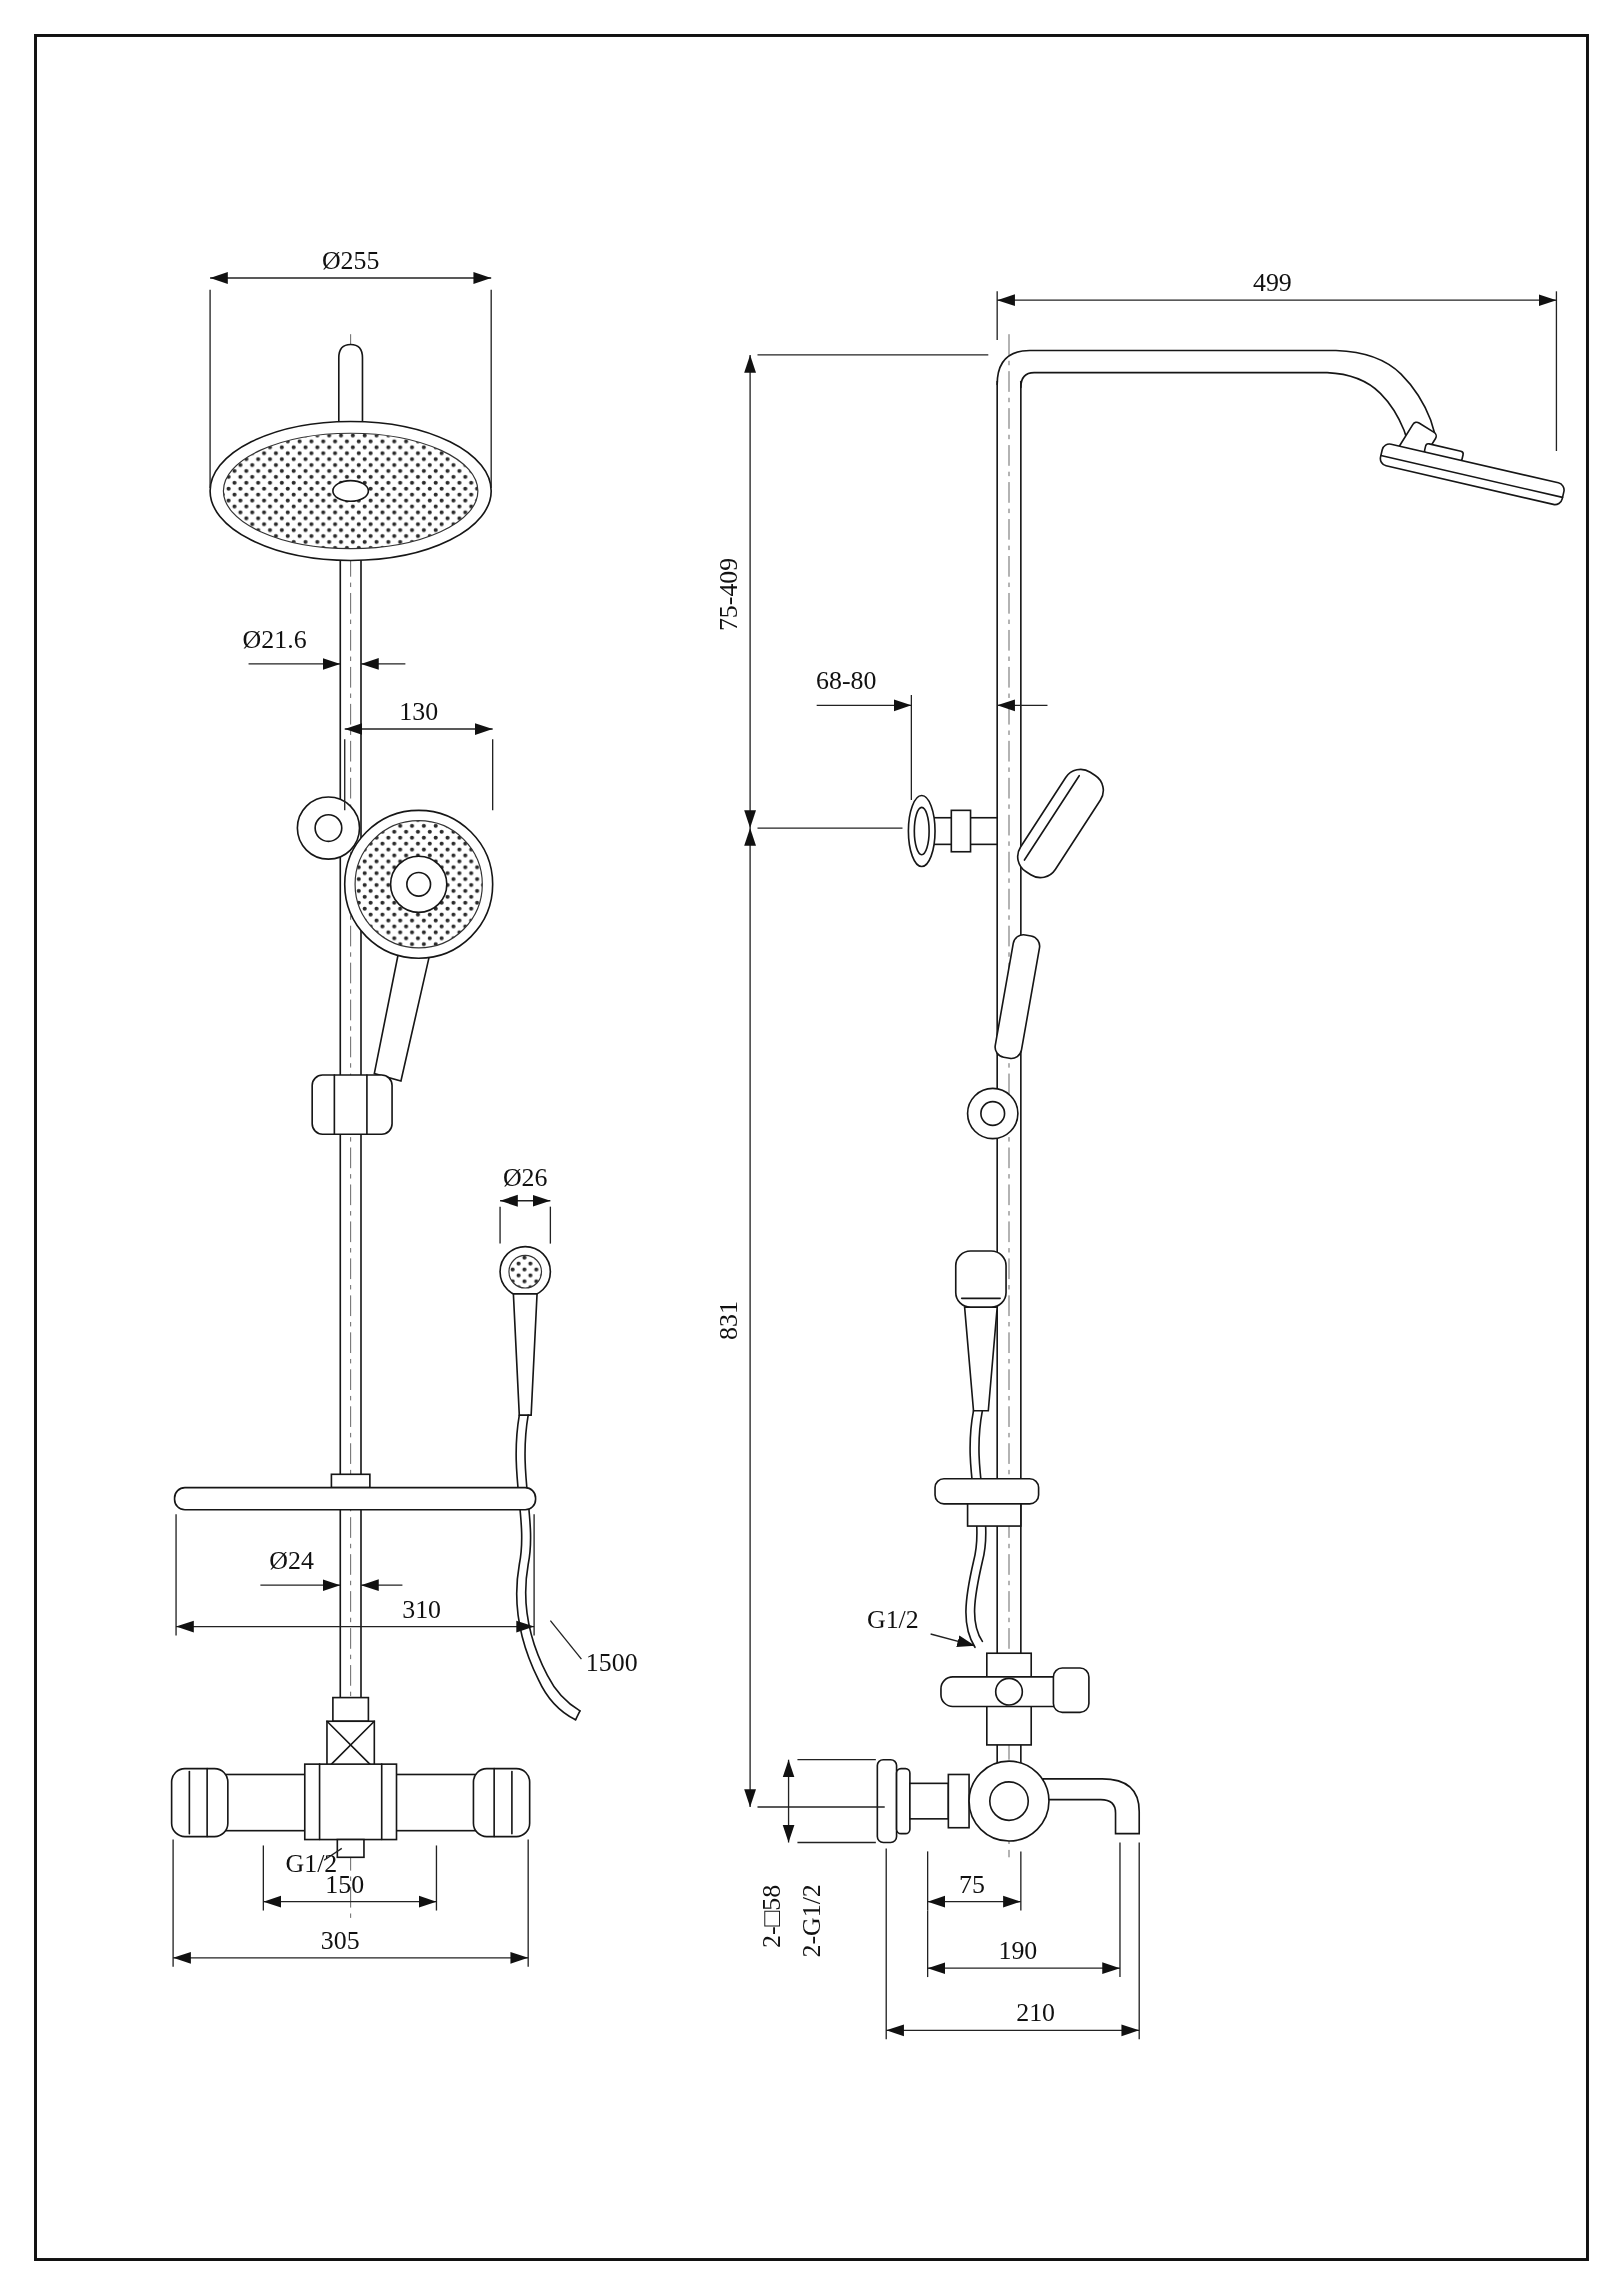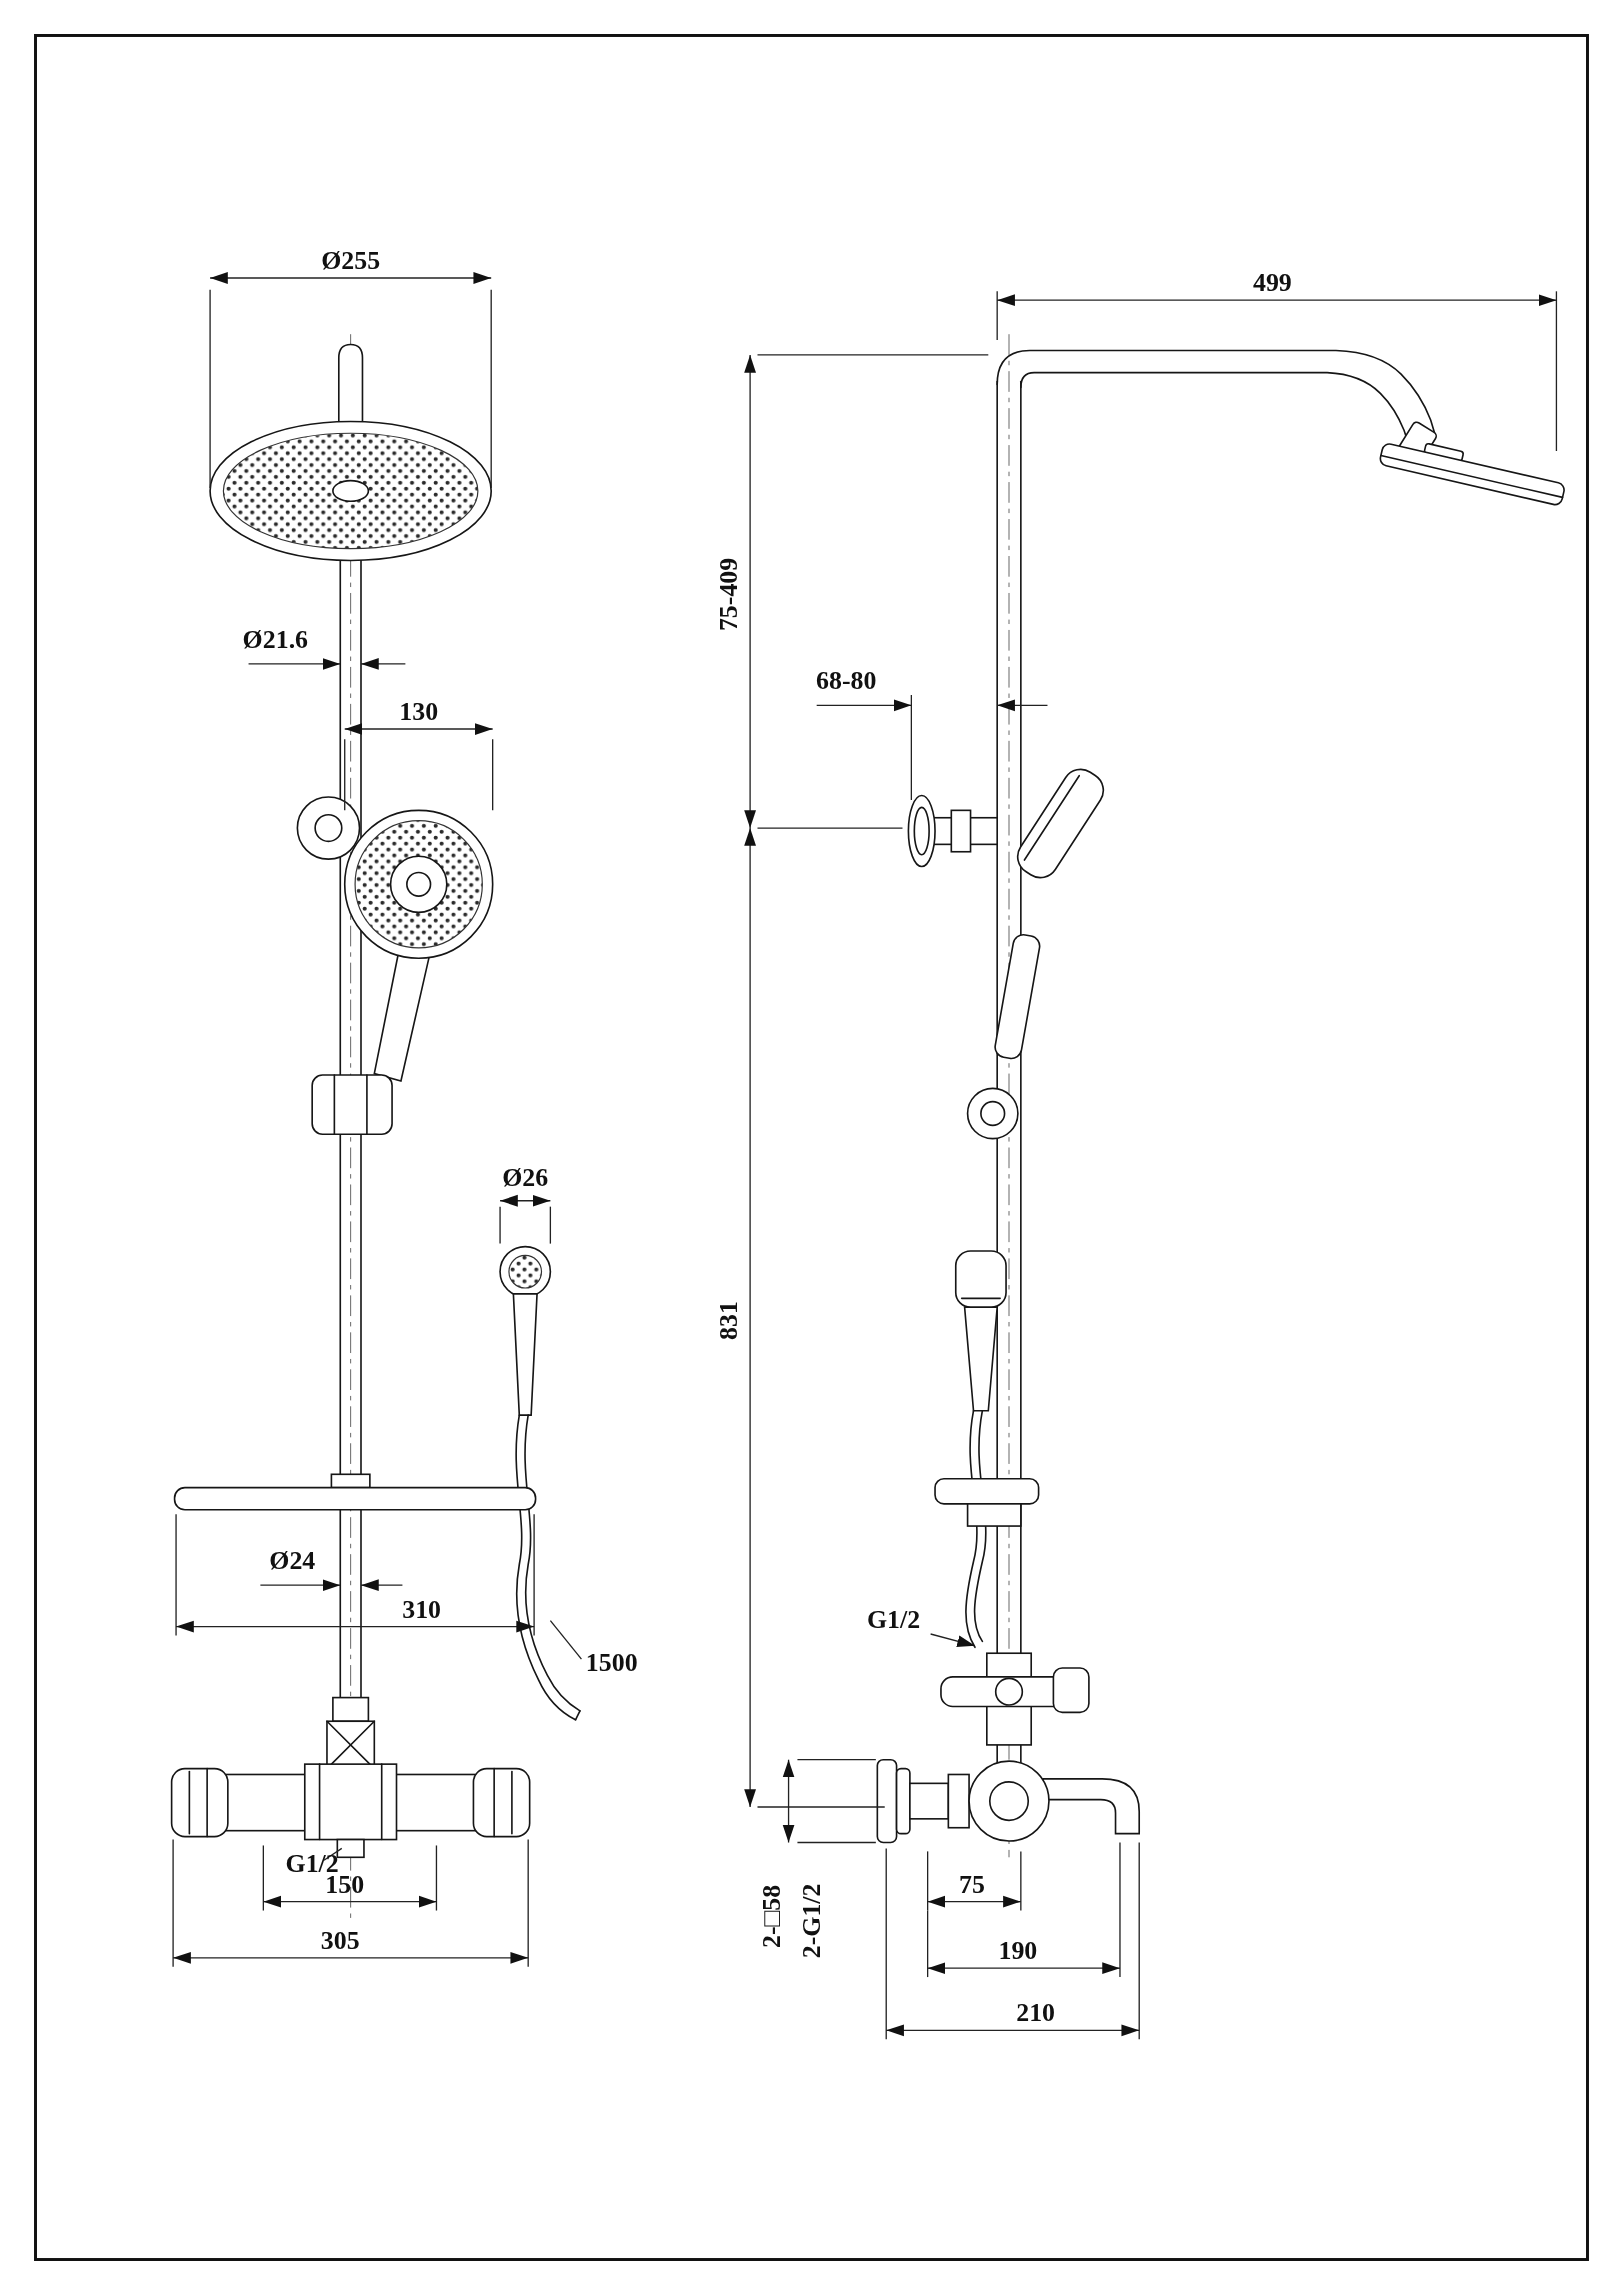--- a/index.html
+++ b/index.html
@@ -1,17 +1,17 @@
 <!DOCTYPE html>
 <html style="font-size:10.5px"><head>
 <meta charset="utf-8">
 <style>
   html,body{margin:0;padding:0;background:#ffffff;}
   body{width:1623px;height:2295px;}
-  .sheet{width:1623px;height:2295px;font-weight:bold;}
+  .sheet{width:1623px;height:2295px;}
   svg{display:block;width:1623px;height:2295px;}
   .ln{stroke:#161616;stroke-width:1.1;fill:none;stroke-linecap:round;}
   .fw{stroke:#161616;stroke-width:1.1;fill:#ffffff;}
   .dim{stroke:#222222;stroke-width:0.9;fill:none;}
   .cl{stroke:#555555;stroke-width:0.6;fill:none;stroke-dasharray:14 4 3 4;}
   .frame{stroke:#111111;stroke-width:2;fill:none;}
   text{font-family:"Liberation Serif","DejaVu Sans",serif;font-size:17.5px;fill:#111111;}
 </style>
 </head>
 <body>

